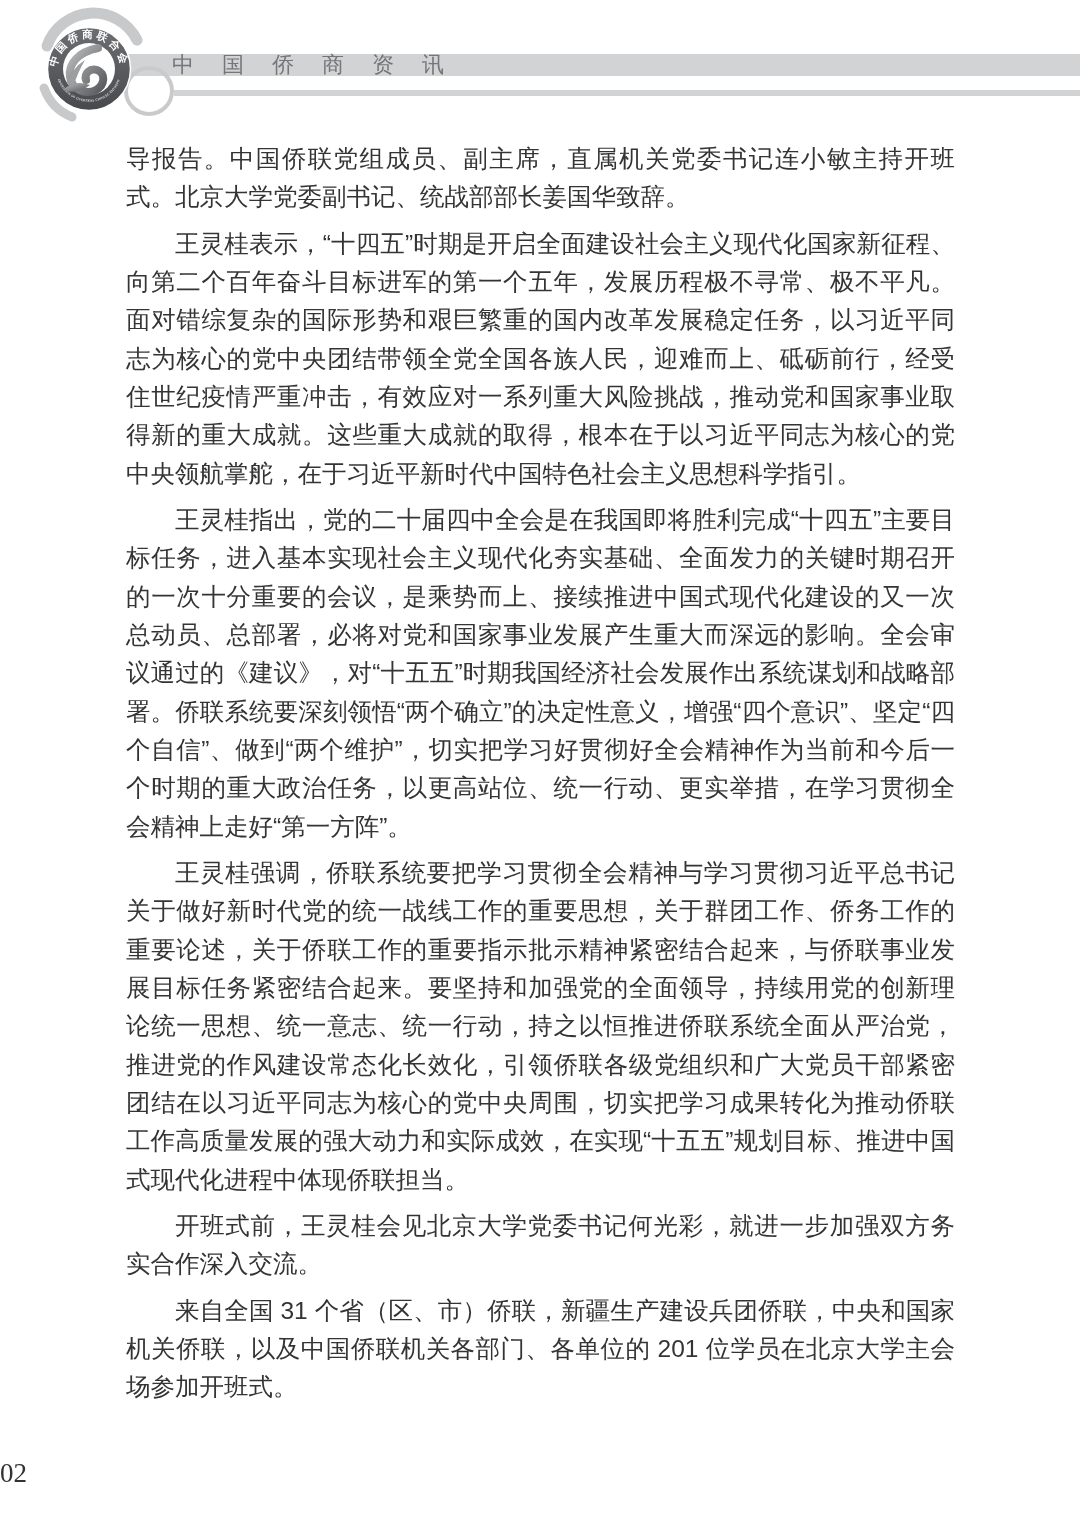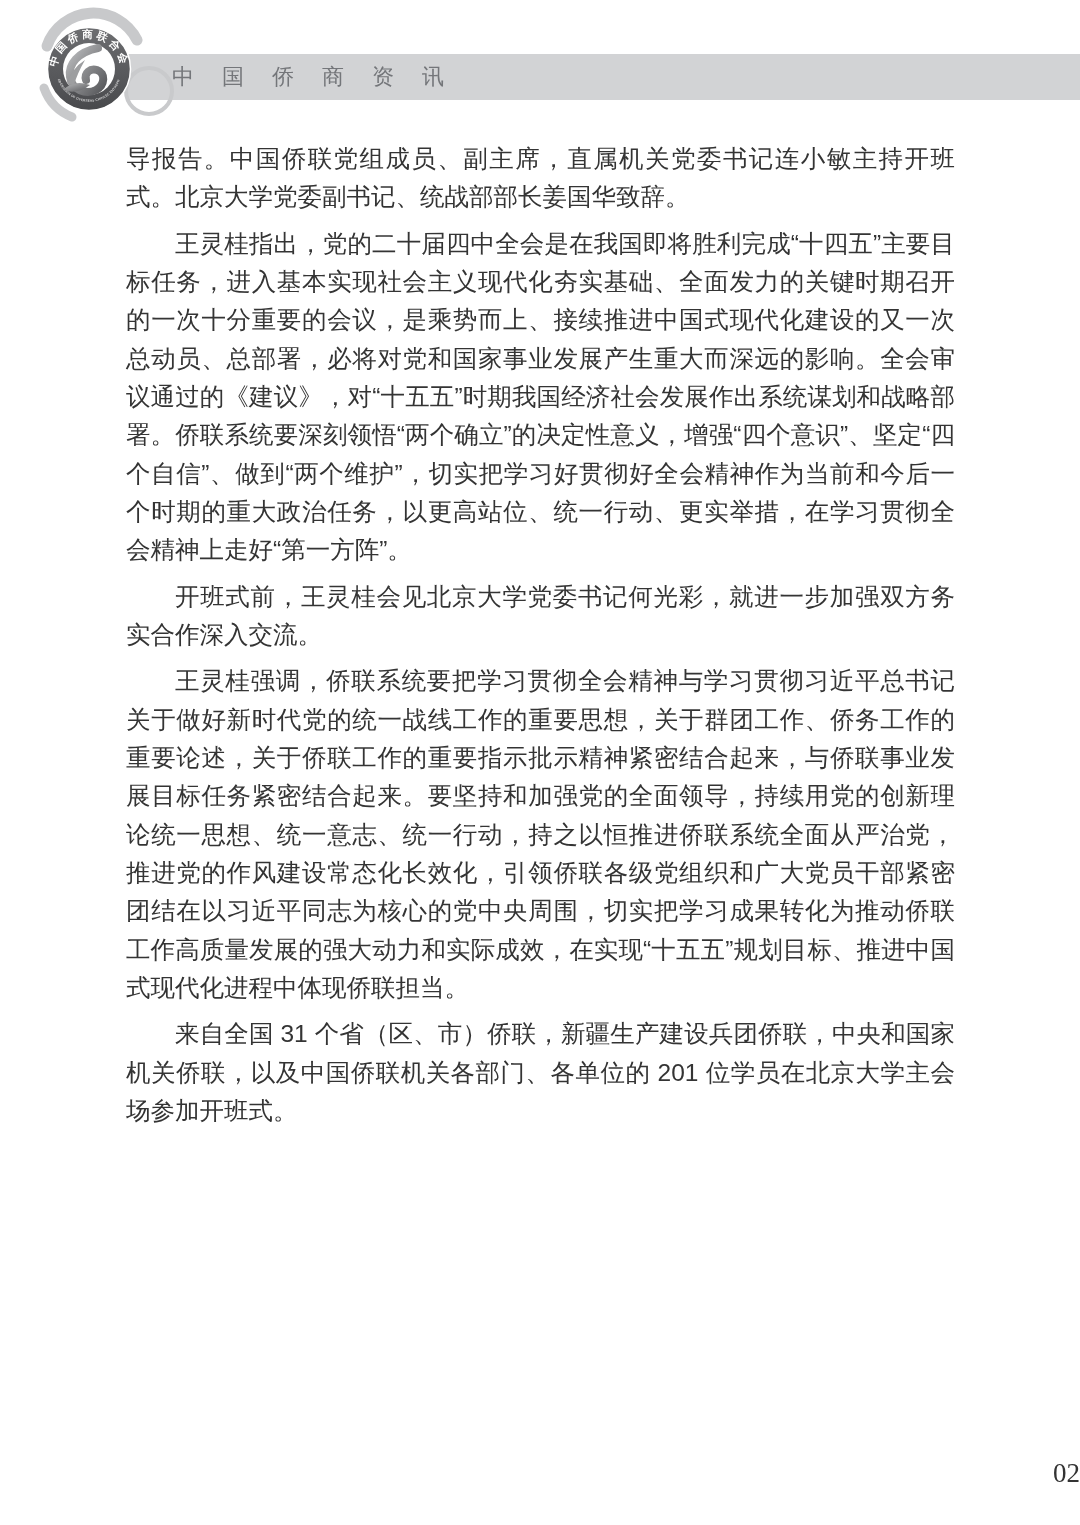--- a/index.html
+++ b/index.html
@@ -2,21 +2,21 @@
 <html><head>
 <meta charset="utf-8">
 <style>
   html,body{margin:0;padding:0;}
   body{
     width:1080px;height:1525px;position:relative;background:#ffffff;
     font-family:"Liberation Sans", sans-serif;overflow:hidden;
   }
   
   .band{
-    position:absolute;left:128px;top:54px;right:0;height:46px;
+    position:absolute;left:128px;top:54px;right:0;height:22px;
     background:#d2d3d5;z-index:1;
   }
   .band-title{
     position:absolute;left:44px;top:0;height:100%;
     display:flex;align-items:center;
     font-size:22px;letter-spacing:28px;color:#74767a;white-space:nowrap;
   }
   .thin-line{
     position:absolute;left:174px;top:90px;right:0;height:6px;
     background:#d2d3d5;z-index:1;
@@ -25,21 +25,21 @@
   
   .article{
     position:absolute;left:118px;top:132px;width:845px;
     font-size:24.5px;line-height:38.33px;color:#343434;
     text-align:justify;
   }
   .article p{margin:8px;}
   .article p.indent{text-indent:2em;}
   
   .page-number{
-    position:absolute;top:1458px;left:0;width:100%;text-align:right;
+    position:absolute;top:1458px;left:0;width:100%;text-align:left;
     font-family:"Liberation Serif", serif;font-size:27px;color:#333333;
   }
 </style>
 </head>
 <body>
 
 <div class="page">
 
   <header>
     <div class="band">
@@ -77,21 +77,22 @@
       </text>
 
       <path d="M 98,48 C 78,52 68,64 70,77 C 72,90 86,95 96,90 C 105,85 106,73 97,70 C 90,68 84,73 86,80" fill="none" stroke="url(#embGrad)" stroke-width="8" stroke-linecap="round"></path>
       <path d="M 63,90 Q 74,79 90,85 Q 77,95 63,90 Z" fill="url(#embGrad)"></path>
       <path d="M 67,84 Q 72,68 85,60 Q 77,74 74,85 Z" fill="#9d9ea0"></path>
     </svg>
   </header>
 
   <main class="article">
       <p class="para">导报告。中国侨联党组成员、副主席，直属机关党委书记连小敏主持开班式。北京大学党委副书记、统战部部长姜国华致辞。</p>
+      <p class="para indent">王灵桂表示，“十四五”时期是开启全面建设社会主义现代化国家新征程、向第二个百年奋斗目标进军的第一个五年，发展历程极不寻常、极不平凡。面对错综复杂的国际形势和艰巨繁重的国内改革发展稳定任务，以习近平同志为核心的党中央团结带领全党全国各族人民，迎难而上、砥砺前行，经受住世纪疫情严重冲击，有效应对一系列重大风险挑战，推动党和国家事业取得新的重大成就。这些重大成就的取得，根本在于以习近平同志为核心的党中央领航掌舵，在于习近平新时代中国特色社会主义思想科学指引。</p>
       <p class="para indent">王灵桂指出，党的二十届四中全会是在我国即将胜利完成“十四五”主要目标任务，进入基本实现社会主义现代化夯实基础、全面发力的关键时期召开的一次十分重要的会议，是乘势而上、接续推进中国式现代化建设的又一次总动员、总部署，必将对党和国家事业发展产生重大而深远的影响。全会审议通过的《建议》，对“十五五”时期我国经济社会发展作出系统谋划和战略部署。侨联系统要深刻领悟“两个确立”的决定性意义，增强“四个意识”、坚定“四个自信”、做到“两个维护”，切实把学习好贯彻好全会精神作为当前和今后一个时期的重大政治任务，以更高站位、统一行动、更实举措，在学习贯彻全会精神上走好“第一方阵”。</p>
+      <p class="para indent">王灵桂强调，侨联系统要把学习贯彻全会精神与学习贯彻习近平总书记关于做好新时代党的统一战线工作的重要思想，关于群团工作、侨务工作的重要论述，关于侨联工作的重要指示批示精神紧密结合起来，与侨联事业发展目标任务紧密结合起来。要坚持和加强党的全面领导，持续用党的创新理论统一思想、统一意志、统一行动，持之以恒推进侨联系统全面从严治党，推进党的作风建设常态化长效化，引领侨联各级党组织和广大党员干部紧密团结在以习近平同志为核心的党中央周围，切实把学习成果转化为推动侨联工作高质量发展的强大动力和实际成效，在实现“十五五”规划目标、推进中国式现代化进程中体现侨联担当。</p>
       <p class="para indent">开班式前，王灵桂会见北京大学党委书记何光彩，就进一步加强双方务实合作深入交流。</p>
-      <p class="para indent">王灵桂强调，侨联系统要把学习贯彻全会精神与学习贯彻习近平总书记关于做好新时代党的统一战线工作的重要思想，关于群团工作、侨务工作的重要论述，关于侨联工作的重要指示批示精神紧密结合起来，与侨联事业发展目标任务紧密结合起来。要坚持和加强党的全面领导，持续用党的创新理论统一思想、统一意志、统一行动，持之以恒推进侨联系统全面从严治党，推进党的作风建设常态化长效化，引领侨联各级党组织和广大党员干部紧密团结在以习近平同志为核心的党中央周围，切实把学习成果转化为推动侨联工作高质量发展的强大动力和实际成效，在实现“十五五”规划目标、推进中国式现代化进程中体现侨联担当。</p>
       <p class="para indent">来自全国 31 个省（区、市）侨联，新疆生产建设兵团侨联，中央和国家机关侨联，以及中国侨联机关各部门、各单位的 201 位学员在北京大学主会场参加开班式。</p>
     </main>
 
   <div class="page-number">02</div>
 
 </div>
 
 </body></html>

